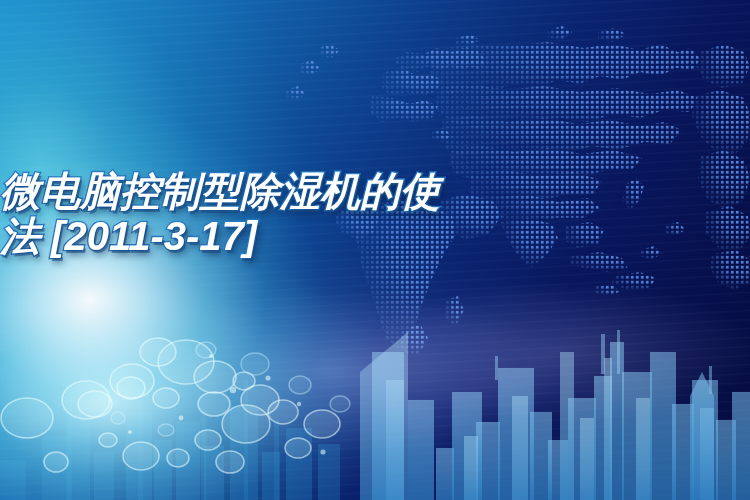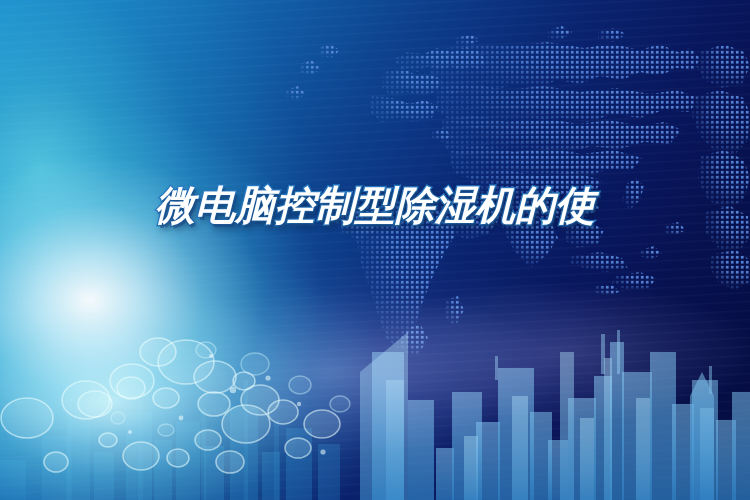--- a/index.html
+++ b/index.html
@@ -102,22 +102,22 @@
   #bg-city { }
 
   
   #bg-bubbles { }
 
   
   #headline {
     position: absolute;
     left: 0;
     right: 0;
-    top: 183px;
-    text-align: center;
+    top: 169px;
+    text-align: left;
     z-index: 40;
   }
   .hl-line {
     display: block;
     font-size: 40px;
     line-height: 45px;
     font-weight: 700;
     font-style: italic;
     color: #ffffff;
     letter-spacing: 0px;
@@ -349,15 +349,16 @@
       <circle cx="181" cy="418" r="2.4"></circle>
       <circle cx="299" cy="404" r="2.2"></circle>
       <circle cx="323" cy="452" r="2.6"></circle>
       <circle cx="130" cy="432" r="2.0"></circle>
       <circle cx="211" cy="356" r="2.0"></circle>
     </g>
   </svg>
 
   <div id="headline">
     <span class="hl-line" id="hl-line1">微电脑控制型除湿机的使</span>
+    <span class="hl-line" id="hl-line3">法 [2011-3-17]</span>
   </div>
 
 </div>
 
 </body></html>

